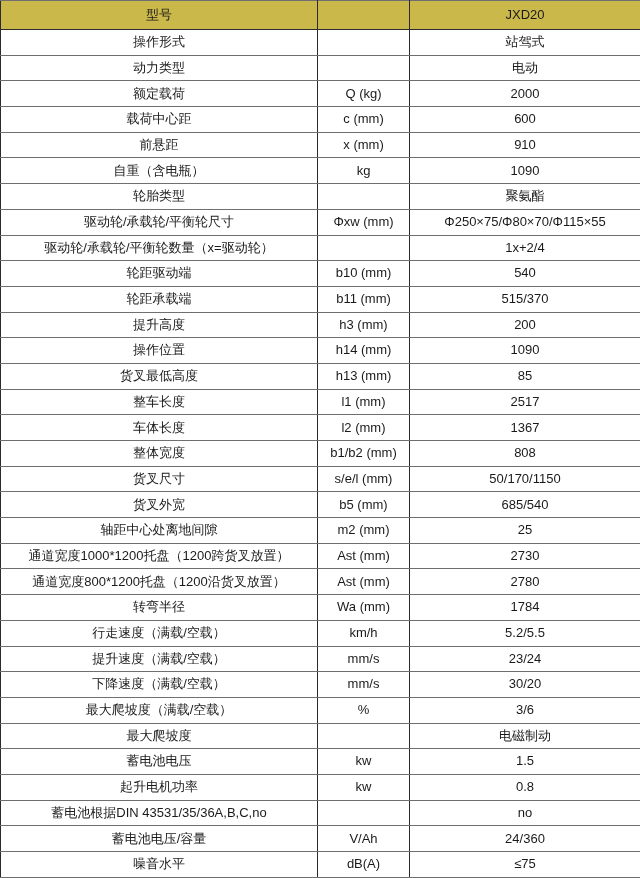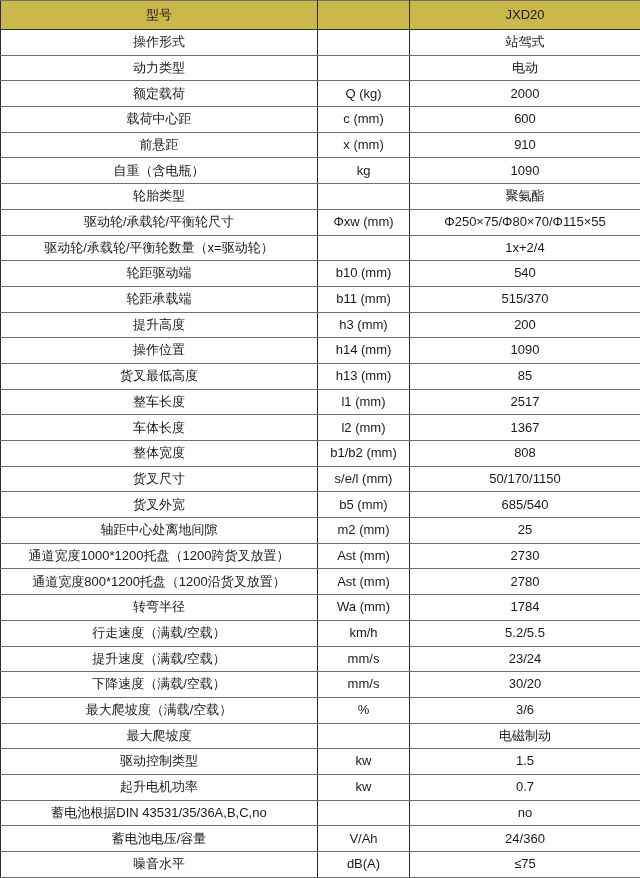--- a/index.html
+++ b/index.html
@@ -227,29 +227,29 @@
     <td>3/6</td>
   </tr>
 
   <tr>
     <td>最大爬坡度</td>
     <td></td>
     <td>电磁制动</td>
   </tr>
 
   <tr>
-    <td>驱动控制类型</td>
+    <td>蓄电池电压</td>
     <td>kw</td>
     <td>1.5</td>
   </tr>
 
   <tr>
     <td>起升电机功率</td>
     <td>kw</td>
-    <td>0.7</td>
+    <td>0.8</td>
   </tr>
 
   <tr>
     <td>蓄电池根据DIN 43531/35/36A,B,C,no</td>
     <td></td>
     <td>no</td>
   </tr>
 
   <tr>
     <td>蓄电池电压/容量</td>

